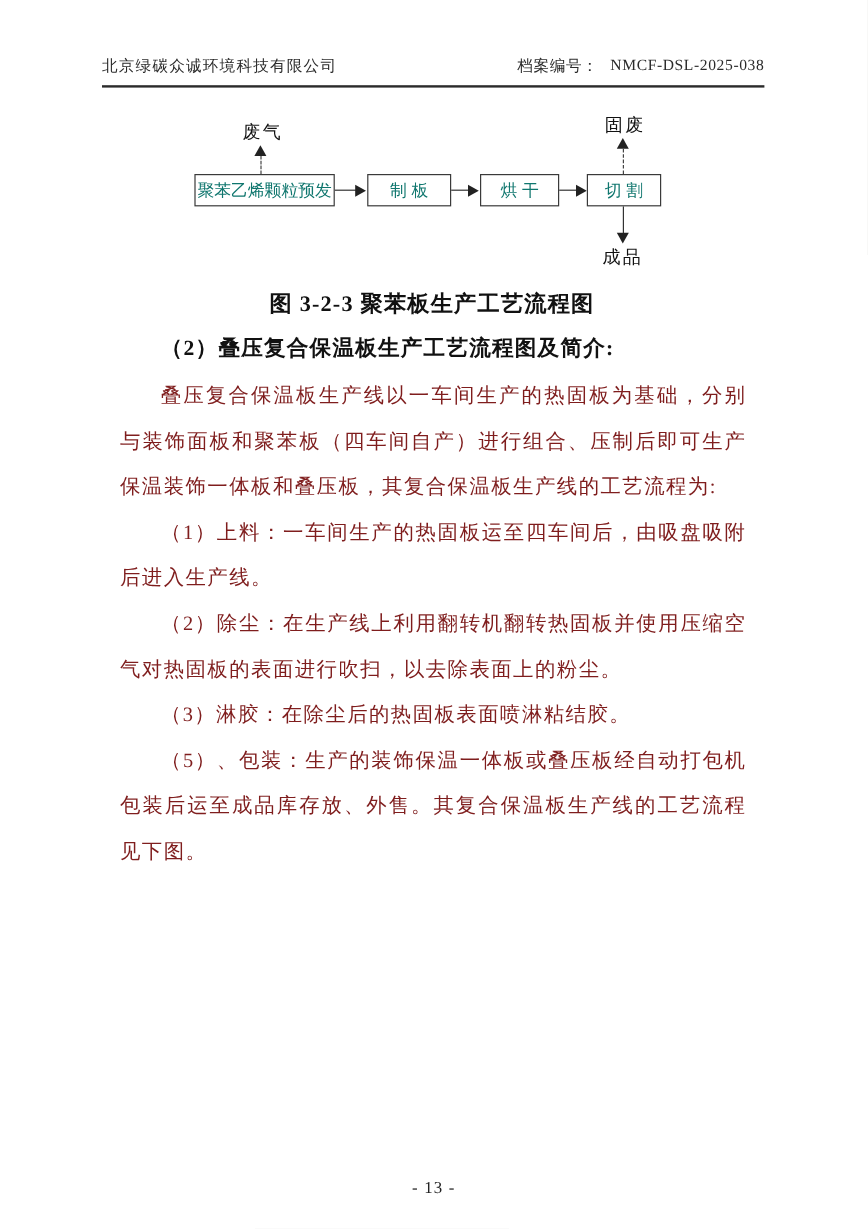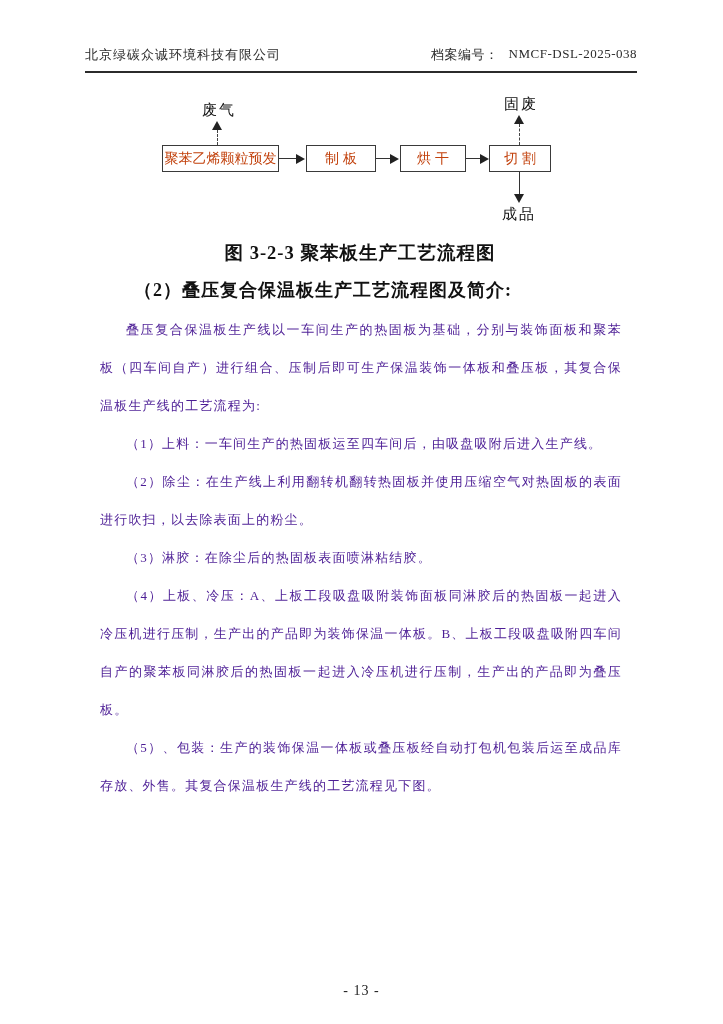--- a/index.html
+++ b/index.html
@@ -20,21 +20,21 @@
     border-bottom:2px solid #2b2b2b;padding-bottom:7px;
   }
   .header-right{display:flex;gap:10px;letter-spacing:0.5px;}
   .archive-number{font-family:"Liberation Serif","DejaVu Serif",serif;}
   
   .flowchart{position:absolute;left:100px;top:95px;width:540px;height:132px;
     font-family:"Liberation Sans","DejaVu Sans",sans-serif;}
   .fc-box{
     position:absolute;box-sizing:border-box;
     border:1.5px solid #3a3a3a;background:#fff;
-    font-size:14px;color:#c2410c;
+    font-size:14px;color:#0f766e;
     display:flex;align-items:center;justify-content:center;
     white-space:nowrap;
   }
   .fc-label{position:absolute;font-size:15px;color:#111;letter-spacing:2px;white-space:nowrap;}
   .line-h{position:absolute;height:0;border-top:1.5px solid #333;}
   .line-v{position:absolute;width:0;border-left:1.5px solid #333;}
   .line-v-dashed{position:absolute;width:0;border-left:1.5px dashed #444;}
   .tri{position:absolute;width:0;height:0;}
   .tri-right{border-left:9px solid #222;border-top:5px solid transparent;border-bottom:5px solid transparent;}
   .tri-up{border-bottom:9px solid #222;border-left:5px solid transparent;border-right:5px solid transparent;}
@@ -47,22 +47,22 @@
   .heading{
     position:absolute;left:100px;right:103px;top:278px;
     font-weight:bold;font-size:18px;letter-spacing:1px;color:#111;
     padding-left:34px;
   }
   
   .body-text{
     position:absolute;left:100px;top:311px;width:522px;
   }
   .para{
-    margin:0;font-size:13px;line-height:38px;letter-spacing:1.2px;
-    text-indent:2em;text-align:justify;color:#4c1d95;
+    margin:0;font-size:17px;line-height:38px;letter-spacing:1.2px;
+    text-indent:2em;text-align:justify;color:#7f1d1d;
   }
   
   .footer{
     position:absolute;left:0;right:0;top:983px;
     text-align:center;font-size:14px;color:#222;letter-spacing:1px;
   }
 </style>
 </head>
 <body>
 
@@ -111,19 +111,18 @@
 
   <div class="caption">图 3-2-3 聚苯板生产工艺流程图</div>
 
   <div class="heading">（2）叠压复合保温板生产工艺流程图及简介:</div>
 
   <div class="body-text">
     <p class="para">叠压复合保温板生产线以一车间生产的热固板为基础，分别与装饰面板和聚苯板（四车间自产）进行组合、压制后即可生产保温装饰一体板和叠压板，其复合保温板生产线的工艺流程为:</p>
     <p class="para">（1）上料：一车间生产的热固板运至四车间后，由吸盘吸附后进入生产线。</p>
     <p class="para">（2）除尘：在生产线上利用翻转机翻转热固板并使用压缩空气对热固板的表面进行吹扫，以去除表面上的粉尘。</p>
     <p class="para">（3）淋胶：在除尘后的热固板表面喷淋粘结胶。</p>
-    <p class="para">（4）上板、冷压：A、上板工段吸盘吸附装饰面板同淋胶后的热固板一起进入冷压机进行压制，生产出的产品即为装饰保温一体板。B、上板工段吸盘吸附四车间自产的聚苯板同淋胶后的热固板一起进入冷压机进行压制，生产出的产品即为叠压板。</p>
     <p class="para">（5）、包装：生产的装饰保温一体板或叠压板经自动打包机包装后运至成品库存放、外售。其复合保温板生产线的工艺流程见下图。</p>
   </div>
 
   <div class="footer">- 13 -</div>
 
 </div>
 
 </body></html>

